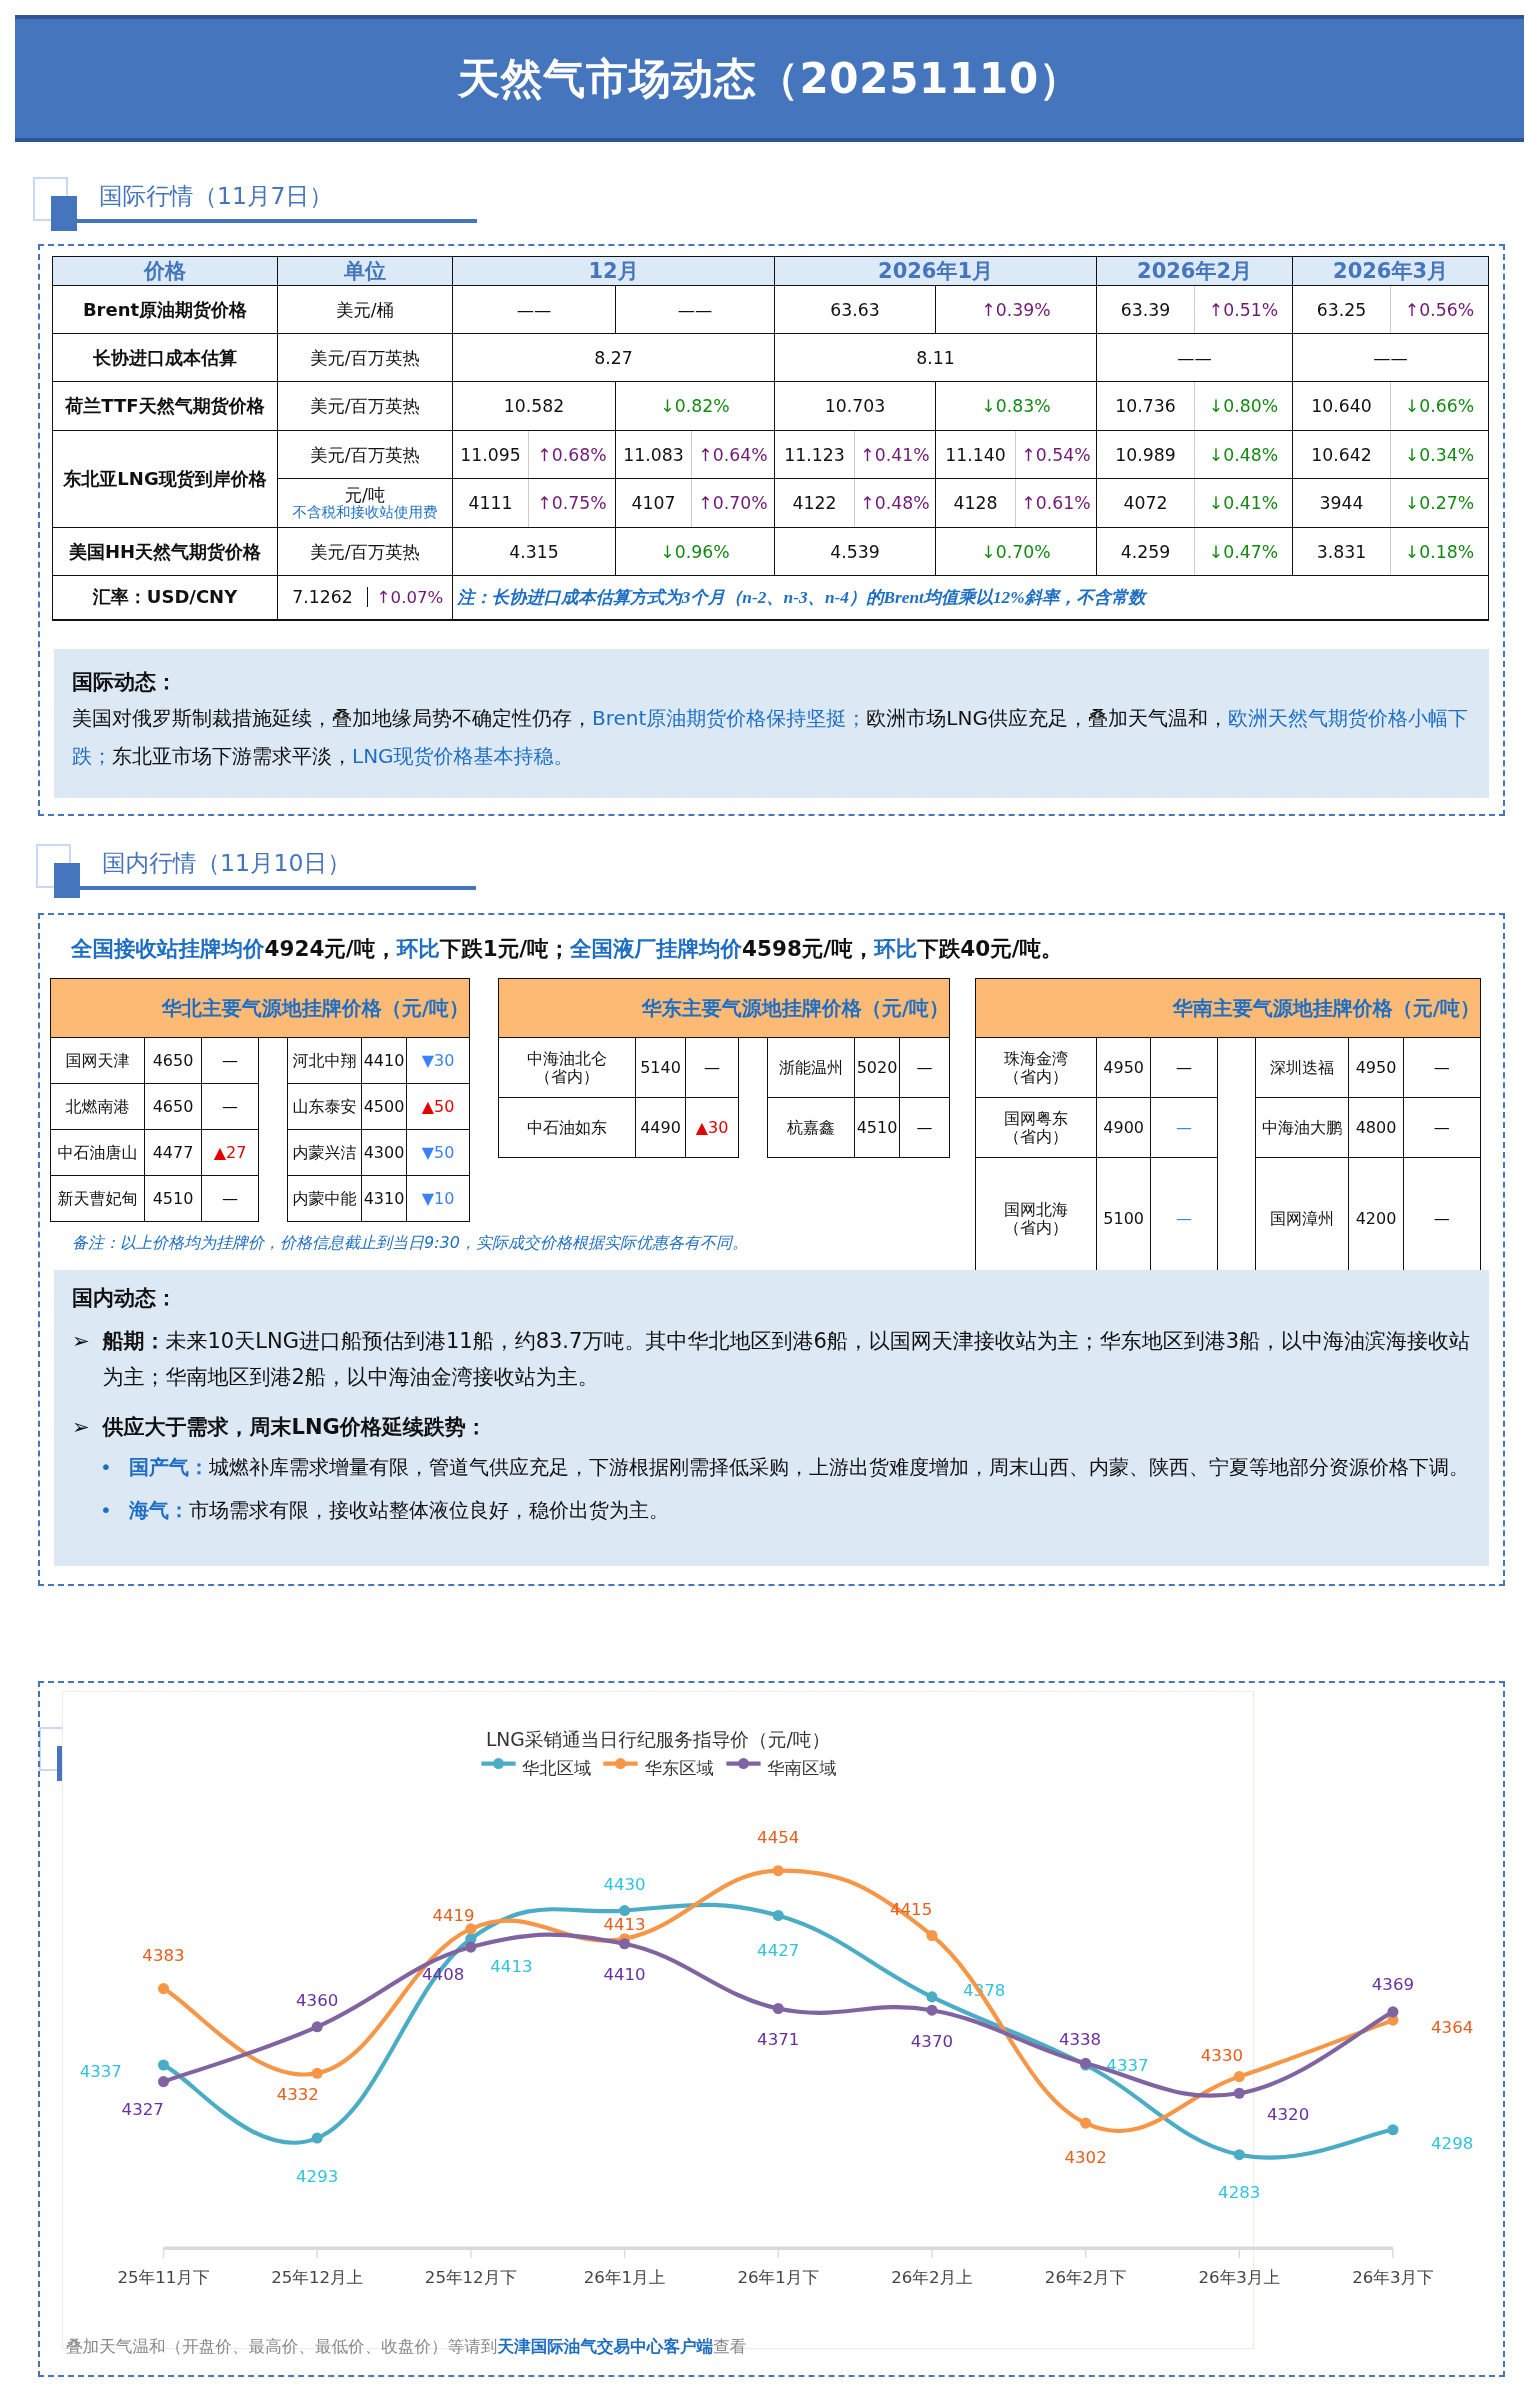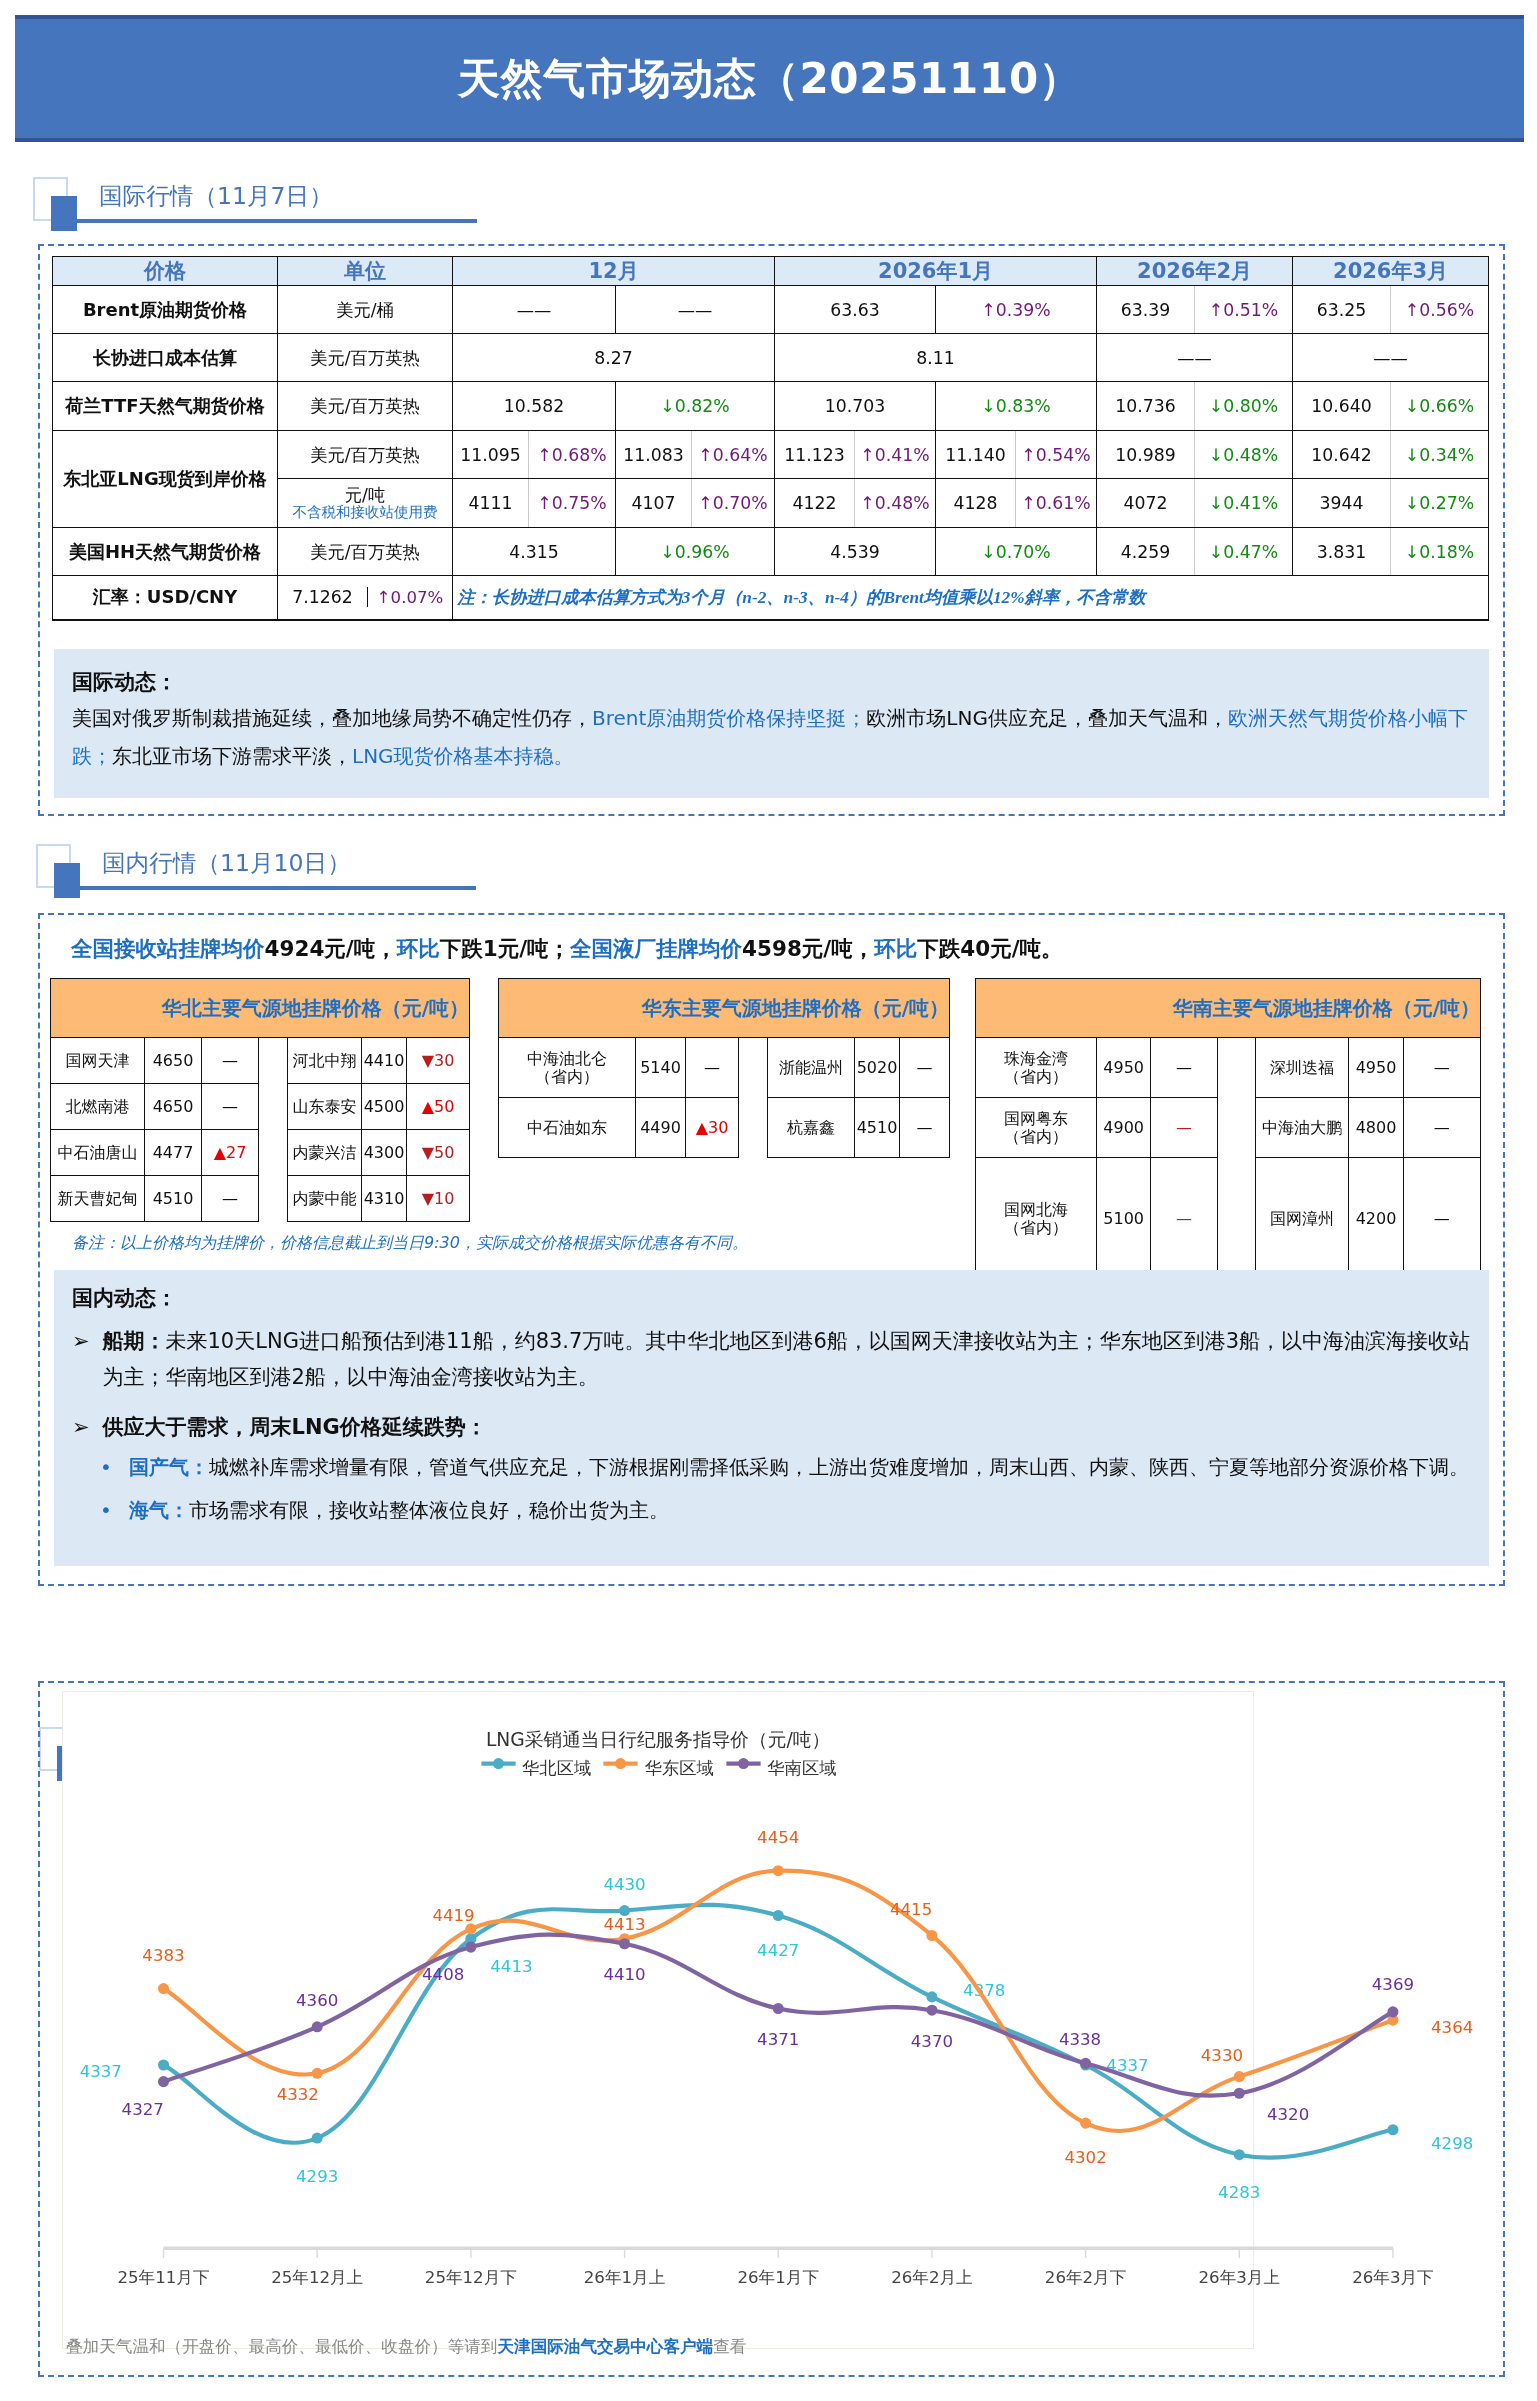--- a/index.html
+++ b/index.html
@@ -40,21 +40,21 @@
   .news .h { font-size: 21px; font-weight: bold; }
   .news p { font-size: 20px; line-height: 38px; }
   .blue { color: #1e6fc4; }
 
   
   .summary { font-size: 21.5px; font-weight: bold; white-space: nowrap; }
   .rtable { position: absolute; border-collapse: collapse; table-layout: fixed; font-size: 16px; }
   .rtable td { border: 1.4px solid #111; text-align: center; vertical-align: middle; padding: 0 1.4px; line-height: 18px; }
   .rtable td.gap { border: none; }
   .rtable th { background: #fdba74; color: #1e6fc4; font-size: 20px; font-weight: bold; height: 59px; border: 1.4px solid #111; text-align: right; }
-  .g { color: #b91c1c; margin-top: 20px; }
+  .g { color: #3b82f6; margin-top: 20px; }
   .r { color: #e60000; }
   .remark { font-size: 16px; color: #1e6fc4; font-style: italic; }
   .bullet-main { font-size: 21px; line-height: 36px; }
   .bullet-main b { font-weight: bold; }
   .sub-bullet { font-size: 20px; line-height: 36px; }
 
   
   .chart-frame { border: 1.4px solid #ecebe4; background: #fff; }
   .chart-title { font-size: 18.7px; color: #333; text-align: center; }
   .legend { display: flex; justify-content: center; gap: 11px; font-size: 17.3px; color: #333; }

